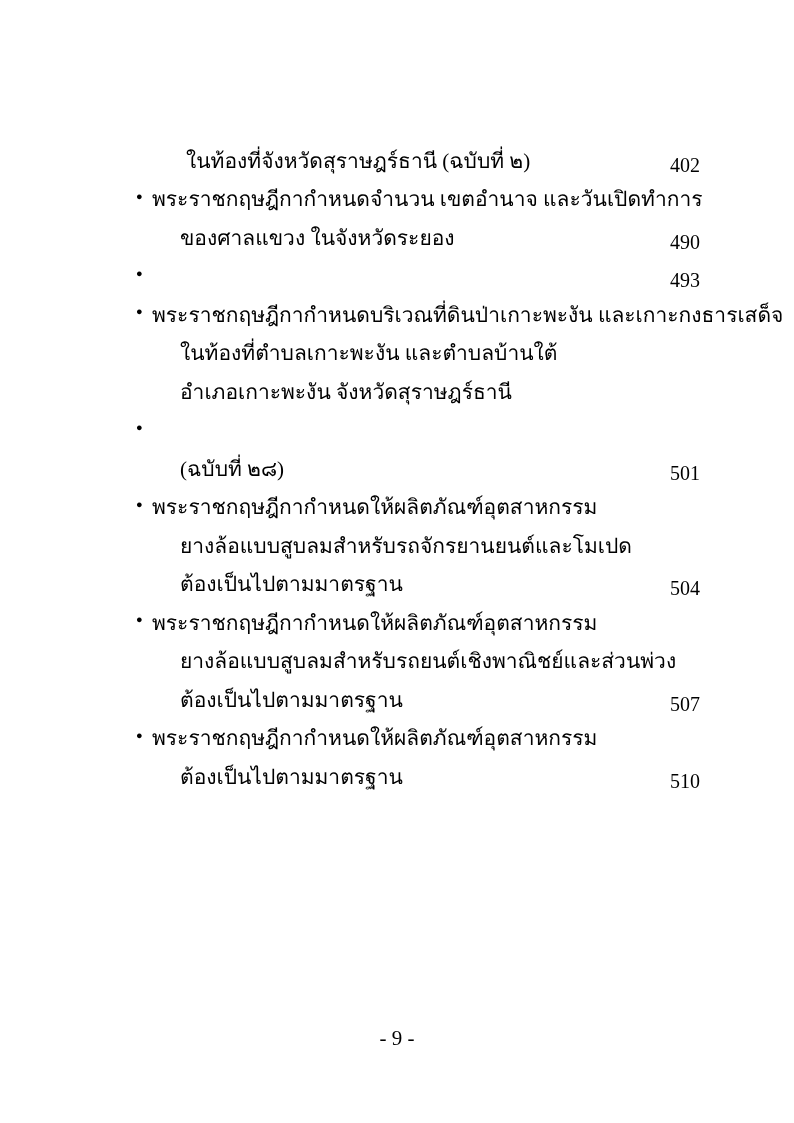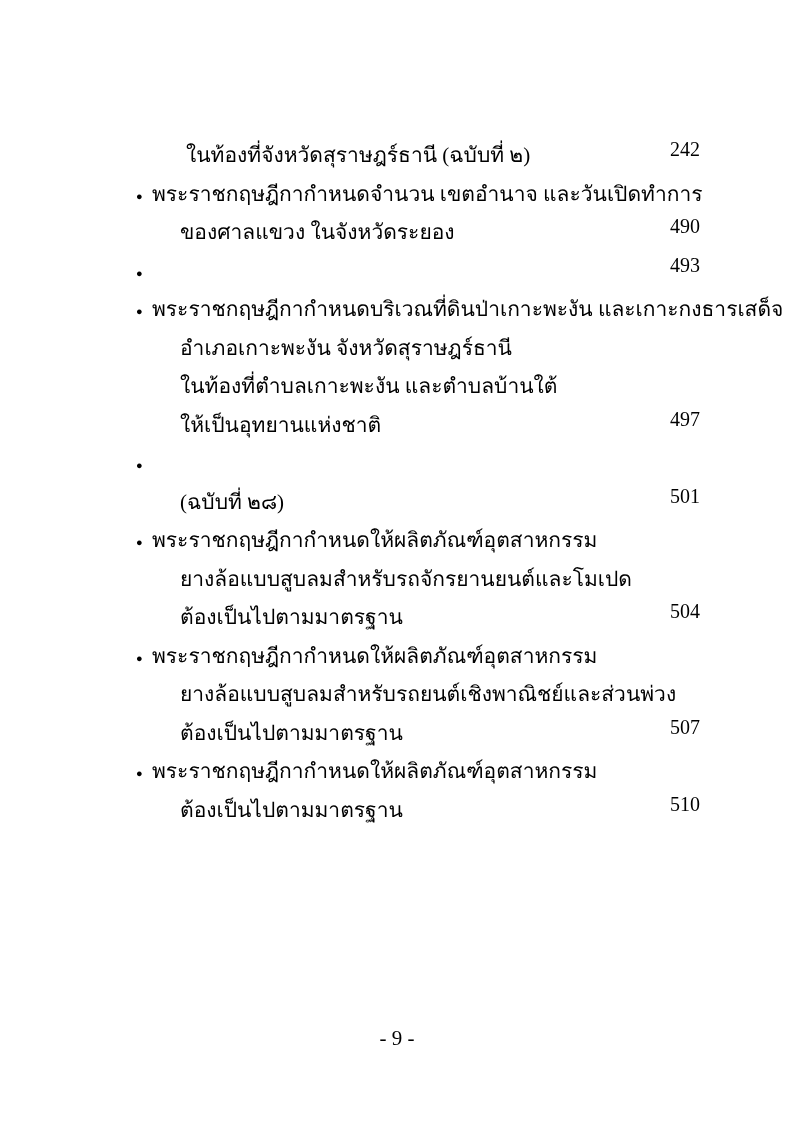--- a/index.html
+++ b/index.html
@@ -20,21 +20,21 @@
   .toc-list {
     position: absolute;
     left: 136px;
     top: 138px;
     width: 564px;
   }
   .toc-line {
     position: relative;
     height: 38.5px;
     display: flex;
-    align-items: flex-start;
+    align-items: flex-end;
     font-size: 21px;
     white-space: nowrap;
   }
   .toc-line .bullet {
     position: absolute;
     left: 0;
     top: 50%;
     transform: translateY(-50%);
     font-size: 11px;
     line-height: 1;
@@ -59,47 +59,43 @@
     font-size: 21px;
   }
 </style>
 </head>
 <body>
 
 <div class="page">
   <div class="toc-list">
       <div class="toc-line indent-carryover">
         <span class="text">ในท้องที่จังหวัดสุราษฎร์ธานี (ฉบับที่ ๒)</span>
-        <span class="page-num">242</span>
+        <span class="page-num">402</span>
       </div>
       <div class="toc-line indent-bullet">
         <span class="bullet">●</span>
         <span class="text">พระราชกฤษฎีกากำหนดจำนวน เขตอำนาจ และวันเปิดทำการ</span>
       </div>
       <div class="toc-line indent-cont">
         <span class="text">ของศาลแขวง ในจังหวัดระยอง</span>
         <span class="page-num">490</span>
       </div>
       <div class="toc-line indent-bullet">
         <span class="bullet">●</span>
         <span class="page-num">493</span>
       </div>
       <div class="toc-line indent-bullet">
         <span class="bullet">●</span>
         <span class="text">พระราชกฤษฎีกากำหนดบริเวณที่ดินป่าเกาะพะงัน และเกาะกงธารเสด็จ</span>
       </div>
       <div class="toc-line indent-cont">
-        <span class="text">อำเภอเกาะพะงัน จังหวัดสุราษฎร์ธานี</span>
-      </div>
-      <div class="toc-line indent-cont">
         <span class="text">ในท้องที่ตำบลเกาะพะงัน และตำบลบ้านใต้</span>
       </div>
       <div class="toc-line indent-cont">
-        <span class="text">ให้เป็นอุทยานแห่งชาติ</span>
-        <span class="page-num">497</span>
+        <span class="text">อำเภอเกาะพะงัน จังหวัดสุราษฎร์ธานี</span>
       </div>
       <div class="toc-line indent-bullet">
         <span class="bullet">●</span>
       </div>
       <div class="toc-line indent-cont">
         <span class="text">(ฉบับที่ ๒๘)</span>
         <span class="page-num">501</span>
       </div>
       <div class="toc-line indent-bullet">
         <span class="bullet">●</span>

